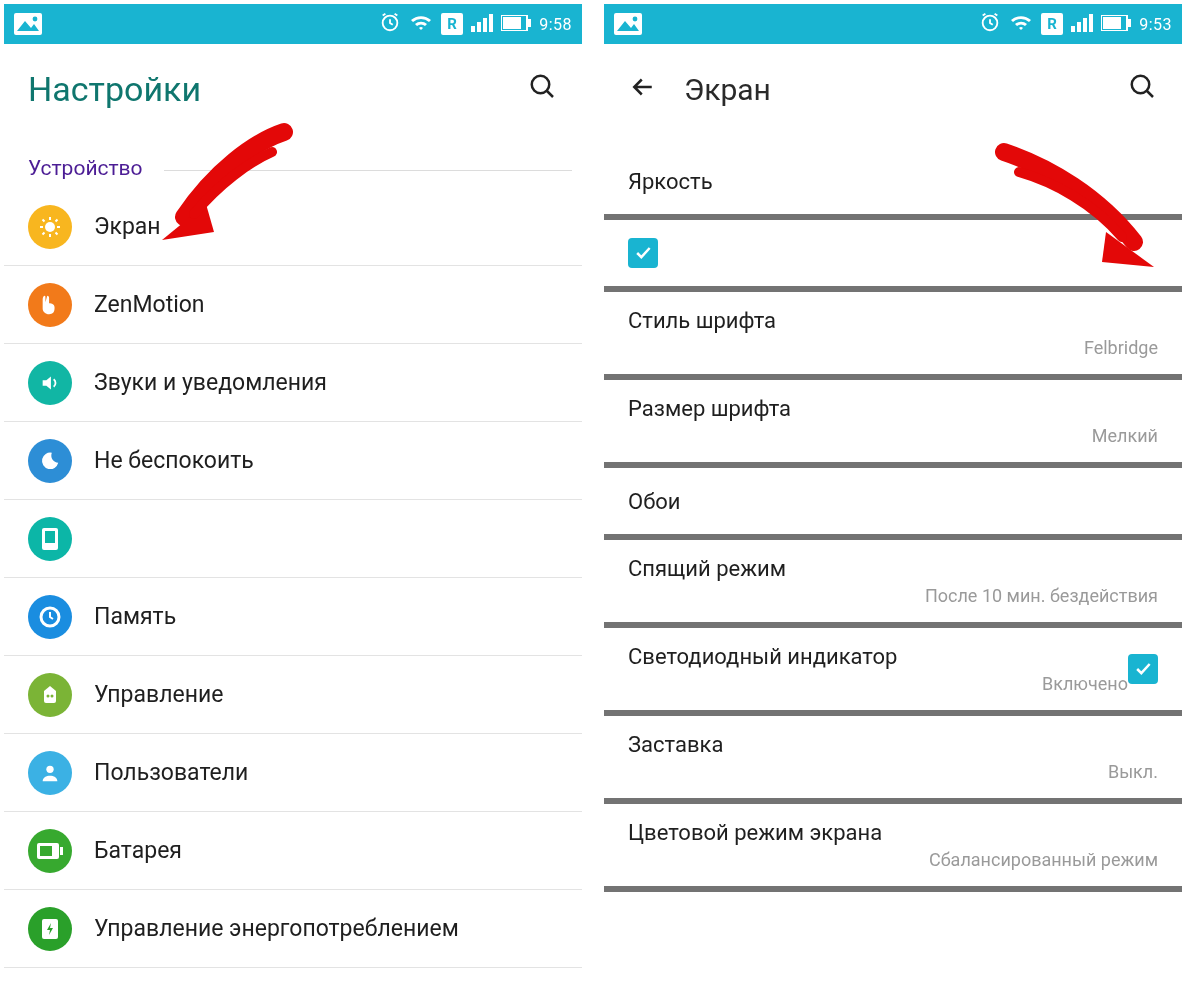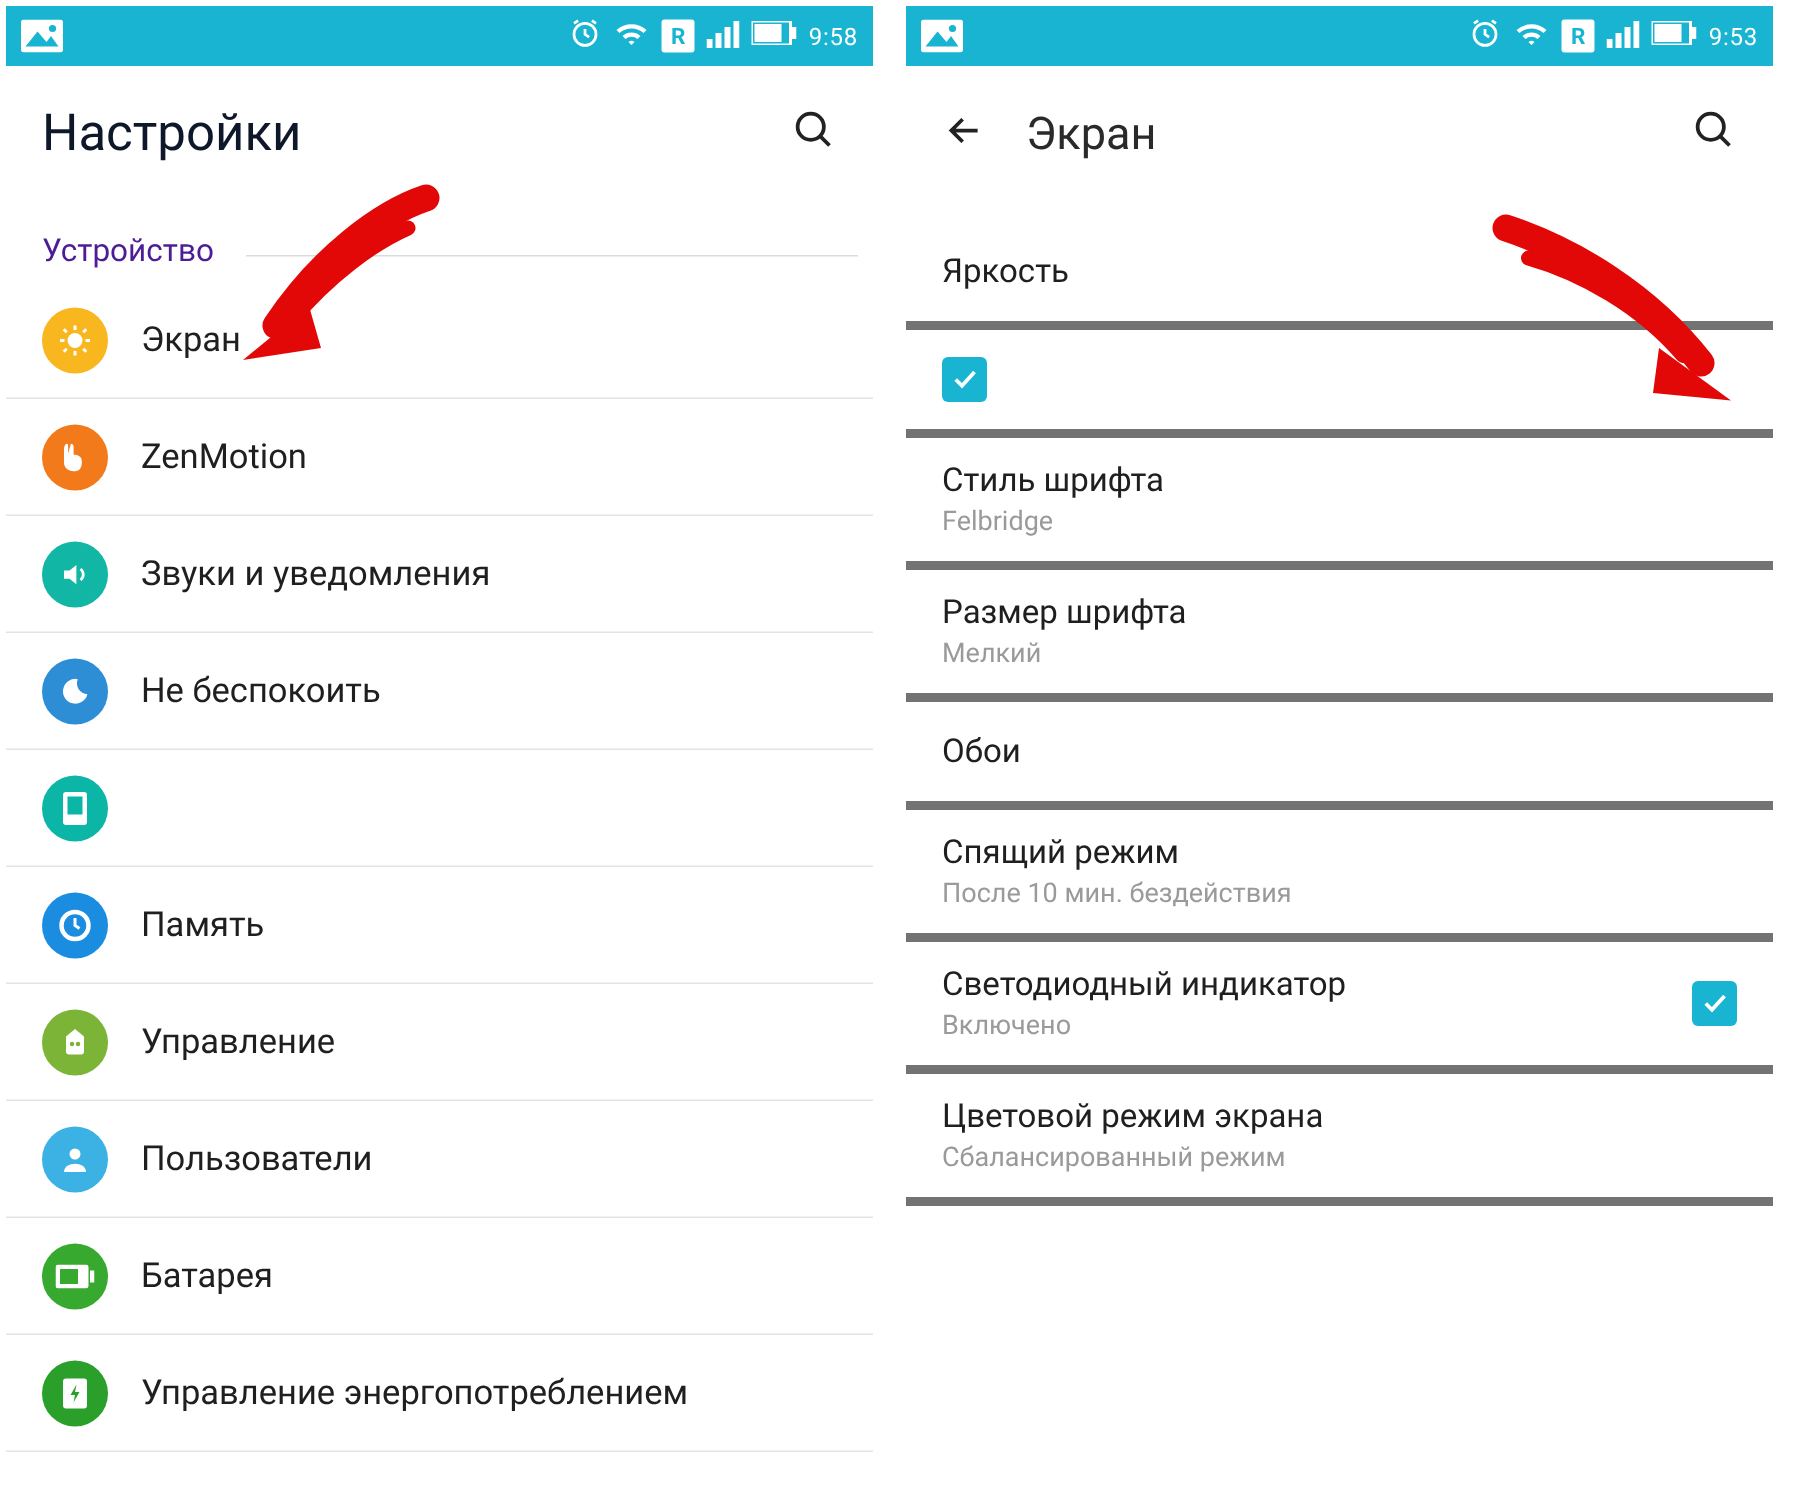--- a/index.html
+++ b/index.html
@@ -9,38 +9,38 @@
   
   .status { height: 40px; background: #19b4d1; color: #fff; display: flex; align-items: center; padding: 0 10px; font-size: 18px; }
   .status .left-ic { display: flex; align-items: center; }
   .status .spacer { flex: 1; }
   .status .right-ic { display: flex; align-items: center; gap: 8px; }
   .status svg { fill: #fff; }
   .r-badge { width: 22px; height: 22px; background: #fff; color: #19b4d1; font-weight: 700; font-size: 15px; display: flex; align-items: center; justify-content: center; border-radius: 2px; }
   .clock { font-size: 16px; letter-spacing: .5px; }
   
   .header { display: flex; align-items: center; padding: 16px 24px 8px 24px; height: 82px; }
-  .header .title-main { font-size: 34px; color: #0f172a; font-weight: 400; }
+  .header .title-main { font-size: 34px; color: #0f766e; font-weight: 400; }
   .header .title-sub { font-size: 30px; color: #2a2a2a; font-weight: 400; margin-left: 20px; }
   .header .back { color: #333; margin-right: 6px; }
   .header .flex { flex: 1; }
   .header .search { color: #303030; }
   
   .section-label { padding: 30px 24px 8px 24px; color: #4c1d95; font-size: 21px; position: relative; }
   .section-label .line { position: absolute; left: 160px; right: 10px; top: 44px; height: 1px; background: #dcdcdc; }
   
   .row { display: flex; align-items: center; height: 78px; padding: 0 20px 0 24px; border-bottom: 1px solid #e3e3e3; }
   .row .ic { width: 44px; height: 44px; border-radius: 50%; display: flex; align-items: center; justify-content: center; margin-right: 22px; flex-shrink: 0; }
   .row .ic svg { fill: #fff; }
   .row .label { font-size: 23px; color: #1f1f1f; }
   
   .rrow { padding: 16px 24px 16px 24px; border-bottom: 6px solid #737373; display: flex; align-items: center; min-height: 72px; }
   .rrow .txt { flex: 1; }
   .rrow .ttl { font-size: 22px; color: #1f1f1f; }
-  .rrow .sub { font-size: 18px; color: #9a9a9a; margin-top: 4px; }
+  .rrow .sub { font-size: 18px; color: #9a9a9a; margin-top: 4px; text-align: right; }
   .chk { width: 30px; height: 30px; background: #19b4d1; border-radius: 4px; display: flex; align-items: center; justify-content: center; }
   .chk svg { fill: #fff; }
   
   .c-yellow { background: #f8b61f; }
   .c-orange { background: #f27a1a; }
   .c-teal   { background: #11b6a4; }
   .c-blue   { background: #2d8ed6; }
   .c-teal2  { background: #0cb6a7; }
   .c-bluec  { background: #1a8de0; }
   .c-green  { background: #7bb436; }
@@ -299,20 +299,26 @@
         <div class="sub">Включено</div>
       </div>
       <div class="chk">
           <svg width="20" height="20" viewBox="0 0 24 24">
             <path d="M5 12l5 5L20 6" fill="none" stroke="#fff" stroke-width="3"></path>
           </svg>
         </div>
     </div>
     <div class="rrow">
       <div class="txt">
+        <div class="ttl">Заставка</div>
+        <div class="sub">Выкл.</div>
+      </div>
+    </div>
+    <div class="rrow">
+      <div class="txt">
         <div class="ttl">Цветовой режим экрана</div>
         <div class="sub">Сбалансированный режим</div>
       </div>
     </div>
 
     <svg class="arrow" style="left:390px; top:138px;" width="170" height="140" viewBox="0 0 170 140">
       <path d="M10 10 C55 25 105 55 140 100" stroke="#e30808" stroke-width="18" fill="none" stroke-linecap="round"></path>
       <polygon points="160,125 112,90 108,120" fill="#e30808"></polygon>
       <path d="M25 30 C60 40 100 62 128 95" stroke="#e30808" stroke-width="10" fill="none" stroke-linecap="round"></path>
     </svg>

